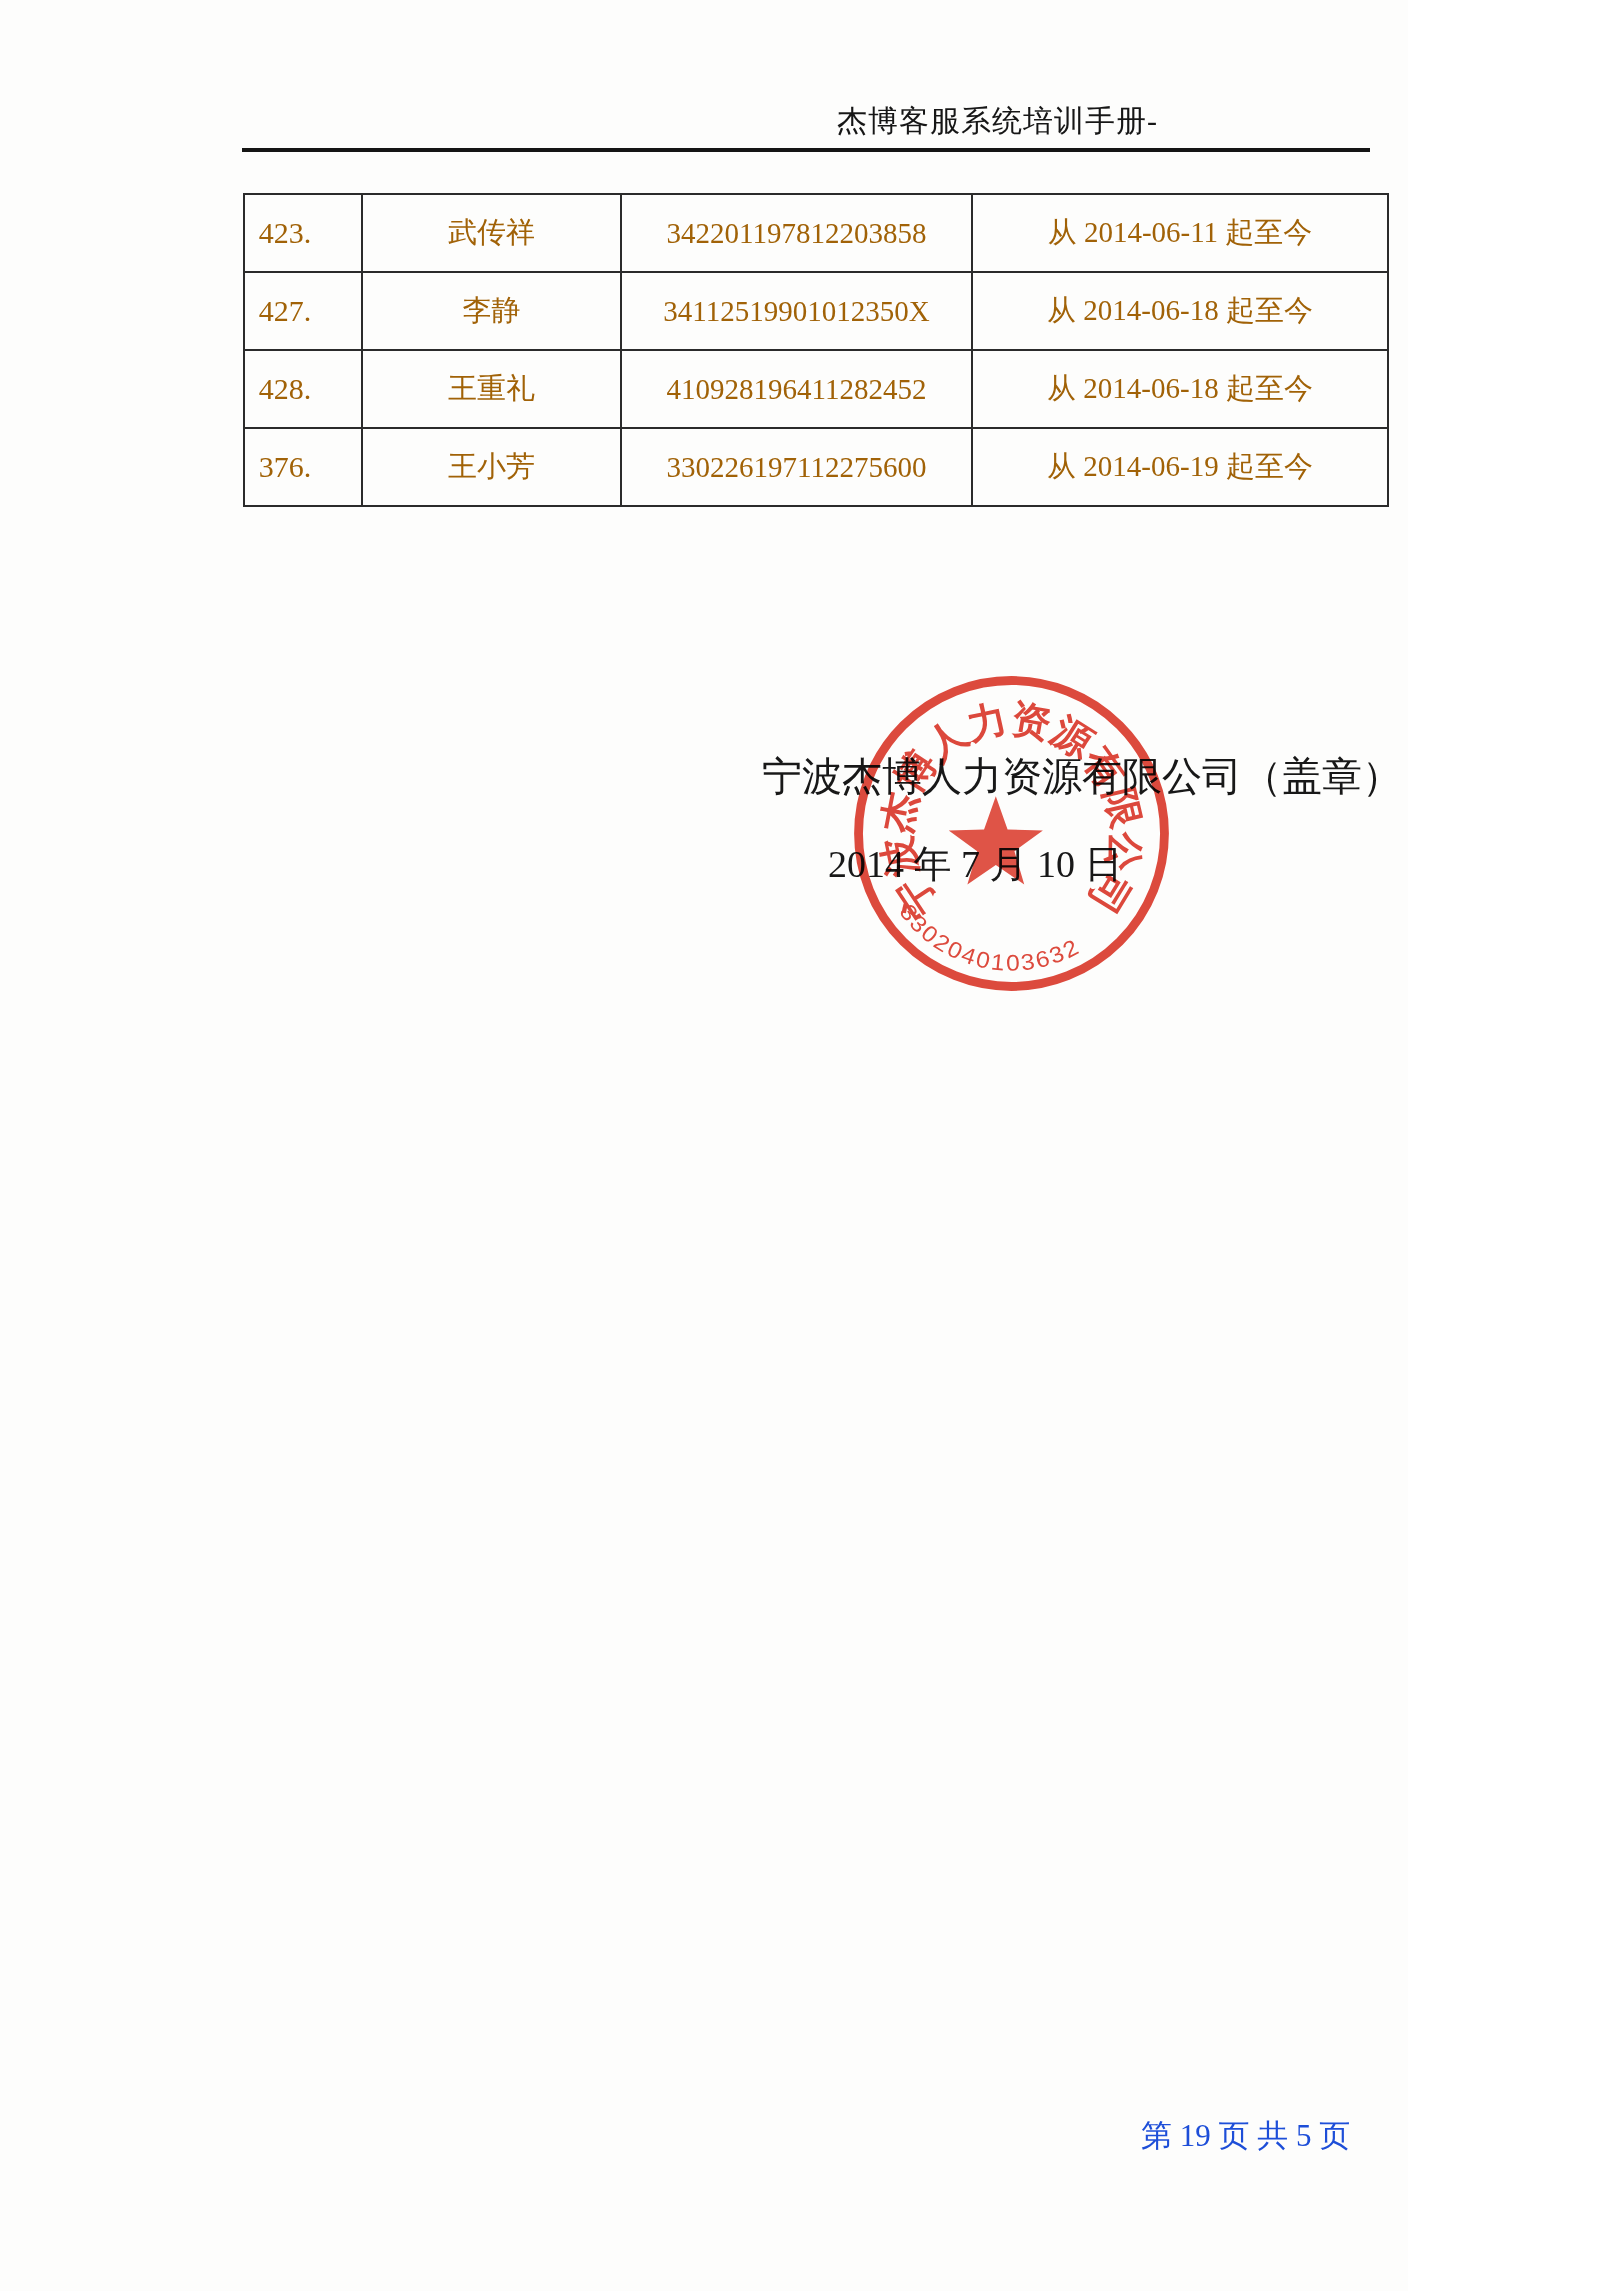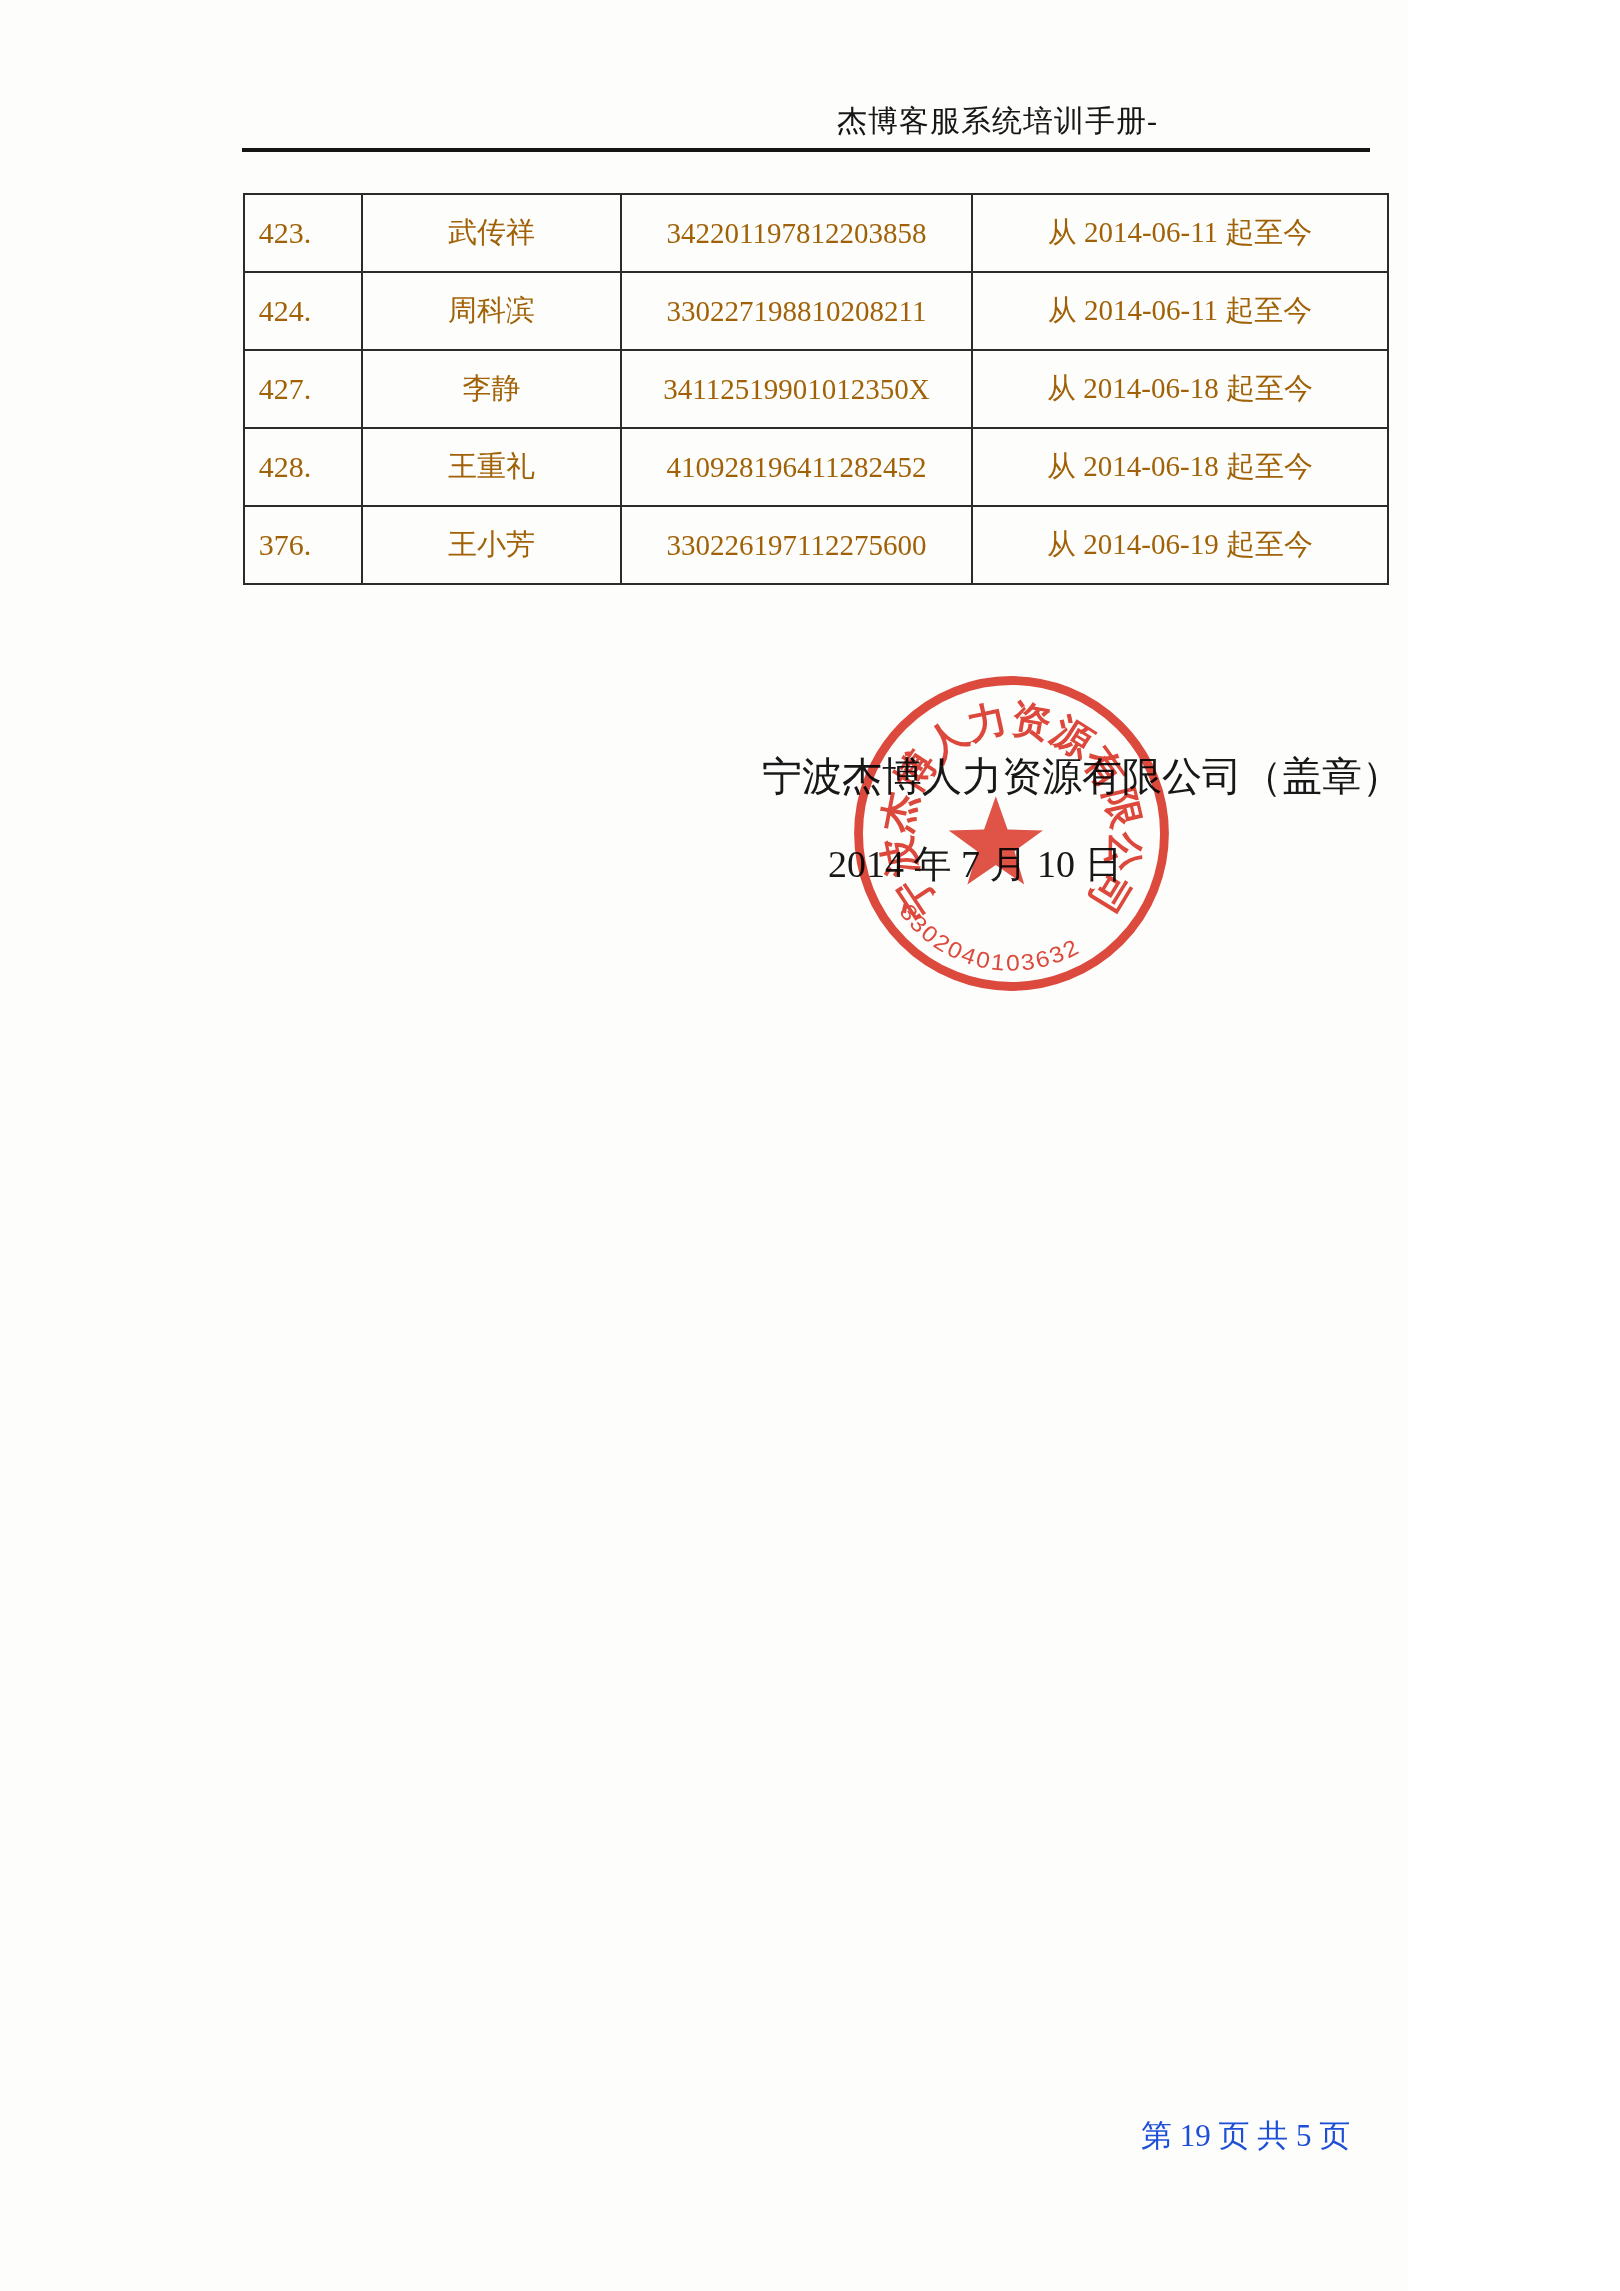--- a/index.html
+++ b/index.html
@@ -129,26 +129,20 @@
         <col class="c4">
       </colgroup>
     <tbody>
       <tr>
         <td class="num">423.</td>
         <td>武传祥</td>
         <td>342201197812203858</td>
         <td>从 2014-06-11 起至今</td>
       </tr>
       <tr>
-        <td class="num">424.</td>
-        <td>周科滨</td>
-        <td>330227198810208211</td>
-        <td>从 2014-06-11 起至今</td>
-      </tr>
-      <tr>
         <td class="num">427.</td>
         <td>李静</td>
         <td>34112519901012350X</td>
         <td>从 2014-06-18 起至今</td>
       </tr>
       <tr>
         <td class="num">428.</td>
         <td>王重礼</td>
         <td>410928196411282452</td>
         <td>从 2014-06-18 起至今</td>

